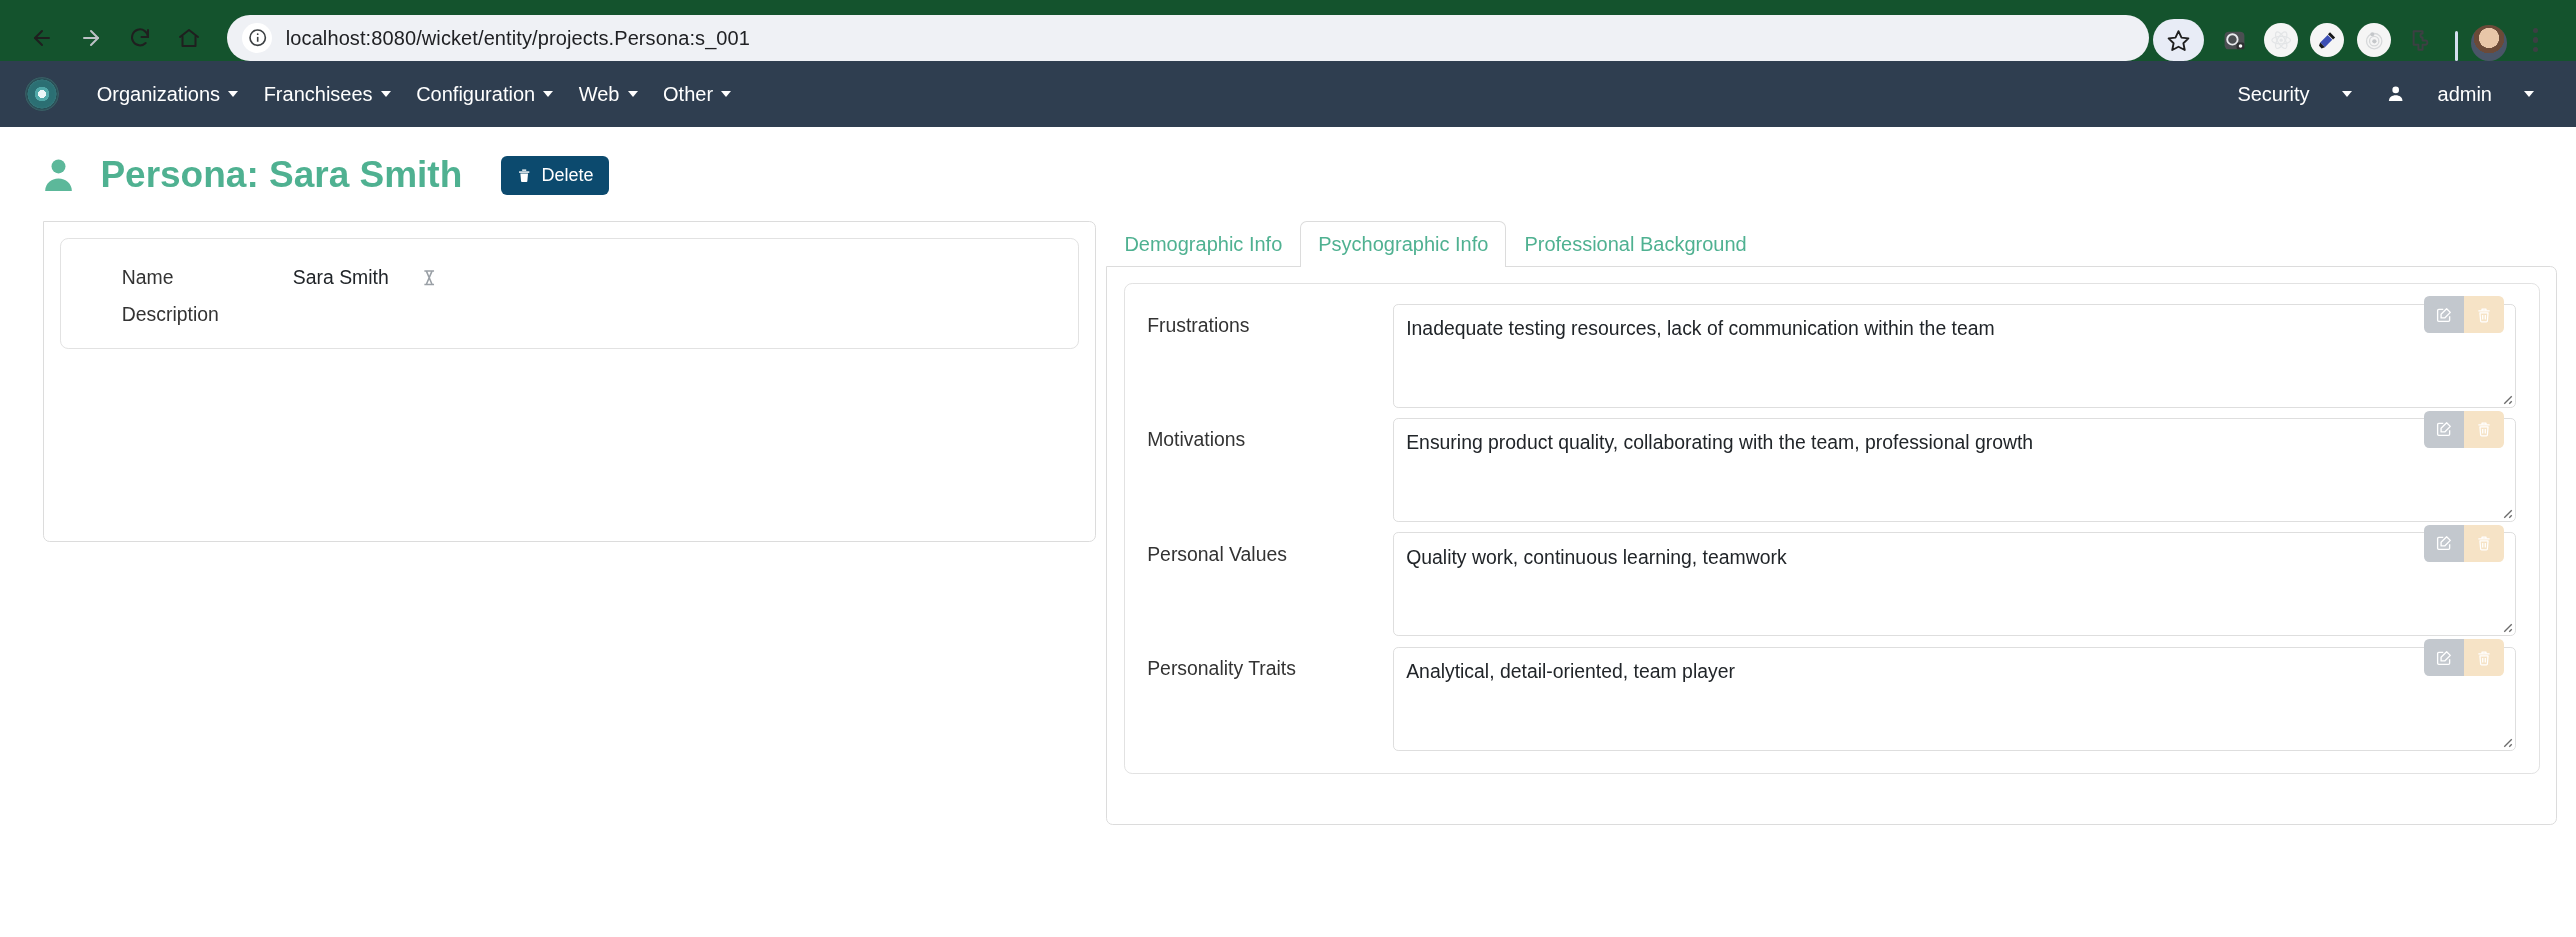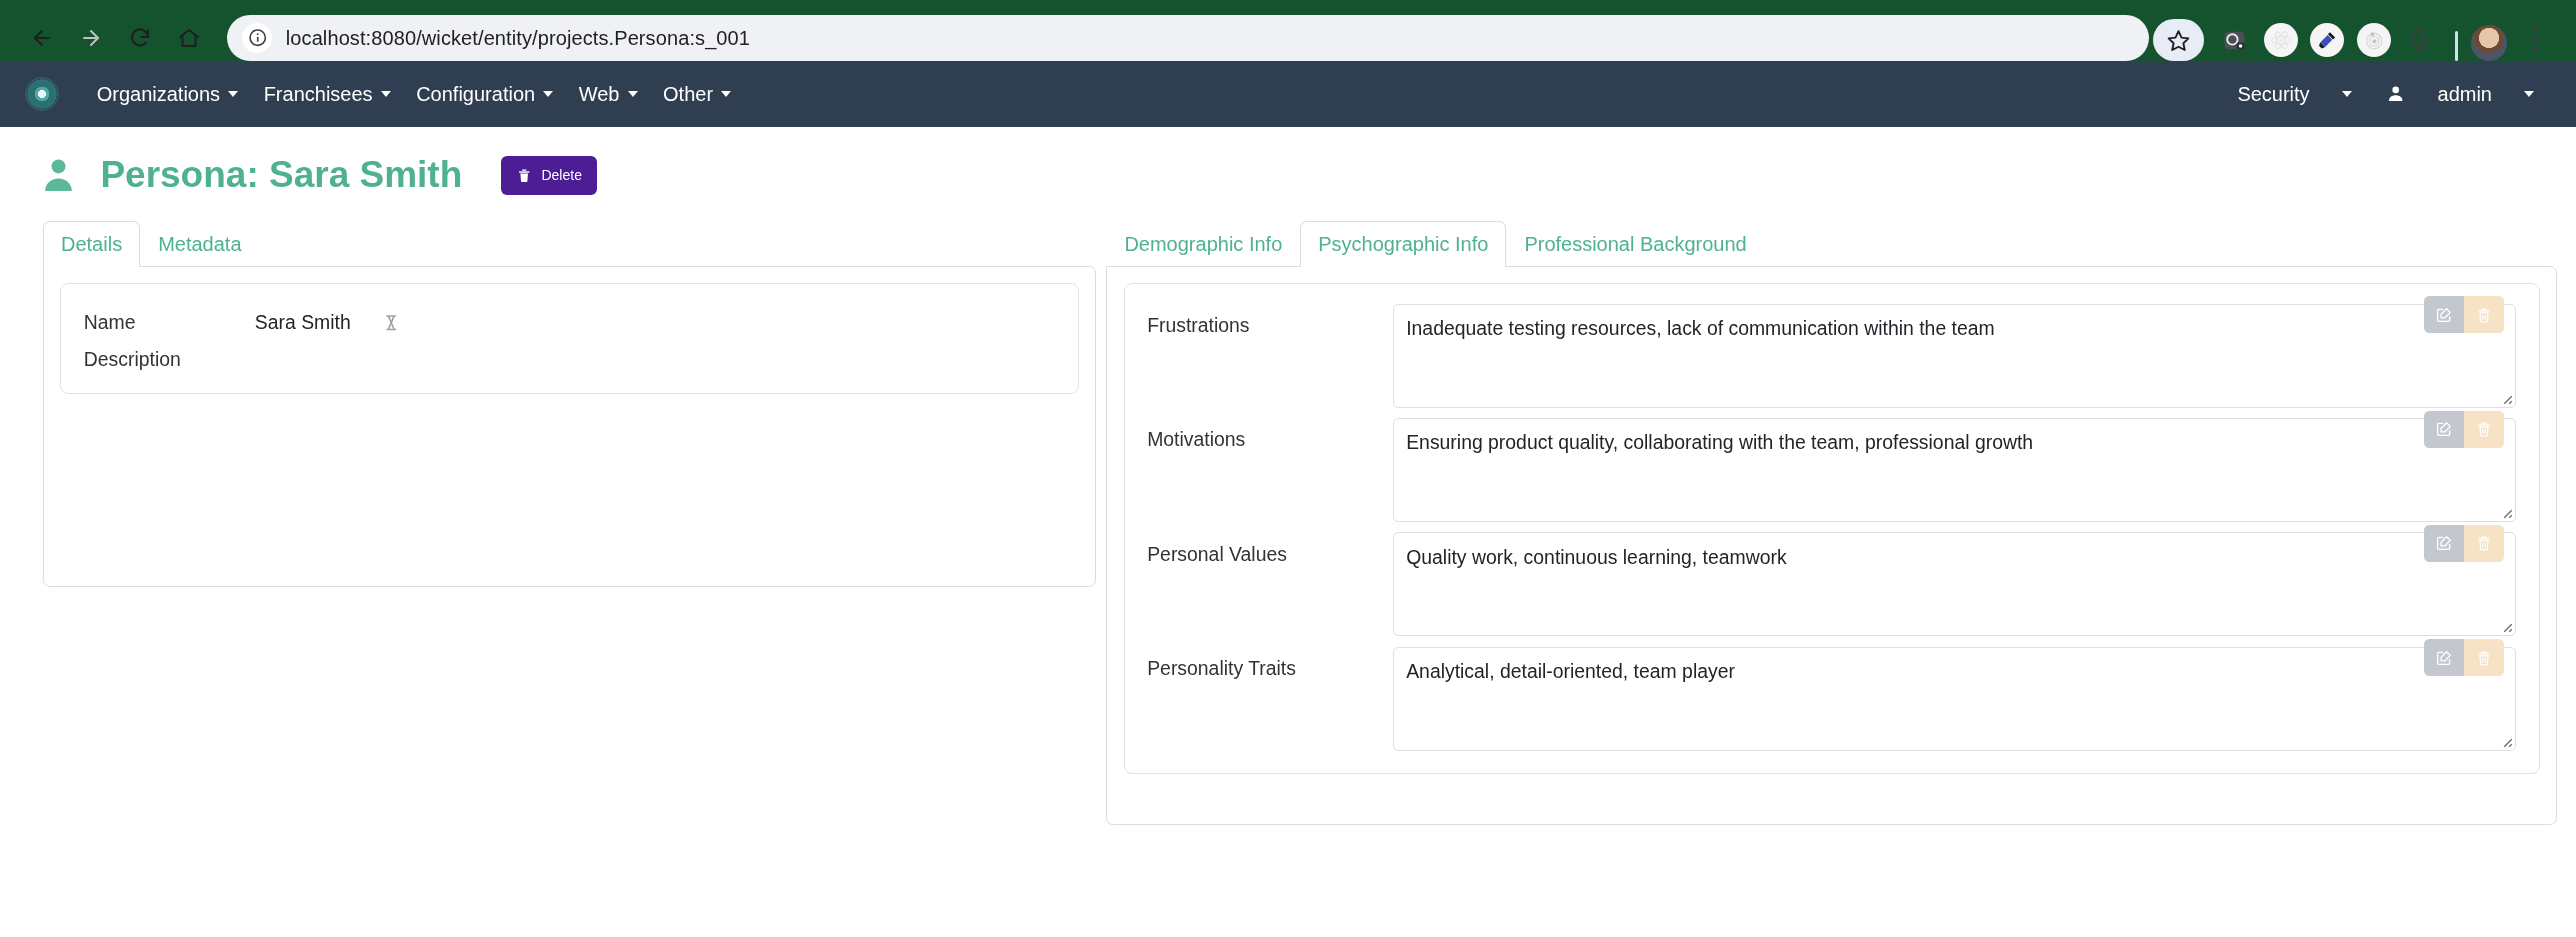--- a/index.html
+++ b/index.html
@@ -143,30 +143,30 @@
     padding: 27px 0 0 39px;
   }
   .person-icon { color: #5cb89a; flex: 0 0 auto; display: block; }
   .page-title {
     font-size: 37px;
     color: #4fb191;
     font-weight: 700;
     white-space: nowrap;
   }
   .delete-btn {
-    background: #4c1d95;
+    background: #0c4a6e;
     color: #ffffff;
     border: none;
     border-radius: 6px;
     height: 39px;
     padding: 0 15px;
     display: inline-flex;
     align-items: center;
     gap: 9px;
-    font-size: 14px;
+    font-size: 18px;
     margin-left: 16.4px;
     font-family: inherit;
   }
 
   .columns {
     display: flex;
     gap: 0;
     padding: 25px 0 0 0;
   }
   .col-left { width: 1096px; padding-left: 43px; flex: 0 0 auto; }
@@ -206,20 +206,21 @@
     border: 0.7px solid #e2e2e2;
     border-radius: 8.2px;
     margin: 16.4px;
     padding: 19.4px 22.4px 22.4px 22.4px;
   }
 
   
   .frow {
     display: flex;
     align-items: flex-start;
+    margin-left: 38px;
   }
   .frow + .frow { margin-top: 6px; }
   .flabel {
     width: 171px;
     flex: 0 0 auto;
     font-size: 19.4px;
     color: #333333;
     padding-top: 7.5px;
   }
   .fvalue { flex: 1 1 auto; position: relative; min-width: 0; }
@@ -450,28 +451,20 @@
           <path d="M9 3.6h6v2H9z"></path>
         <path d="M6.4 9.6h11.2l-1 11.2a1.3 1.3 0 0 1-1.3 1.2H8.7a1.3 1.3 0 0 1-1.3-1.2z"></path>
       </svg>
       <span>Delete</span>
     </button>
   </div>
 
   <div class="columns">
 
     <div class="col-left">
-      <div class="tabs">
-        <div class="tab active">
-          <span>Details</span>
-        </div>
-        <div class="tab">
-          <span>Metadata</span>
-        </div>
-      </div>
 
       <div class="tab-panel" style="height:321px">
         <div class="card">
 
           <div class="frow">
             <div class="flabel">Name</div>
             <div class="fvalue">
               <div class="static-val">
                 <span>Sara Smith</span>
                 <svg class="text-cursor" width="16.4" height="19.4" viewBox="0 0 16 20" fill="none" stroke="currentColor" stroke-width="1.6">

